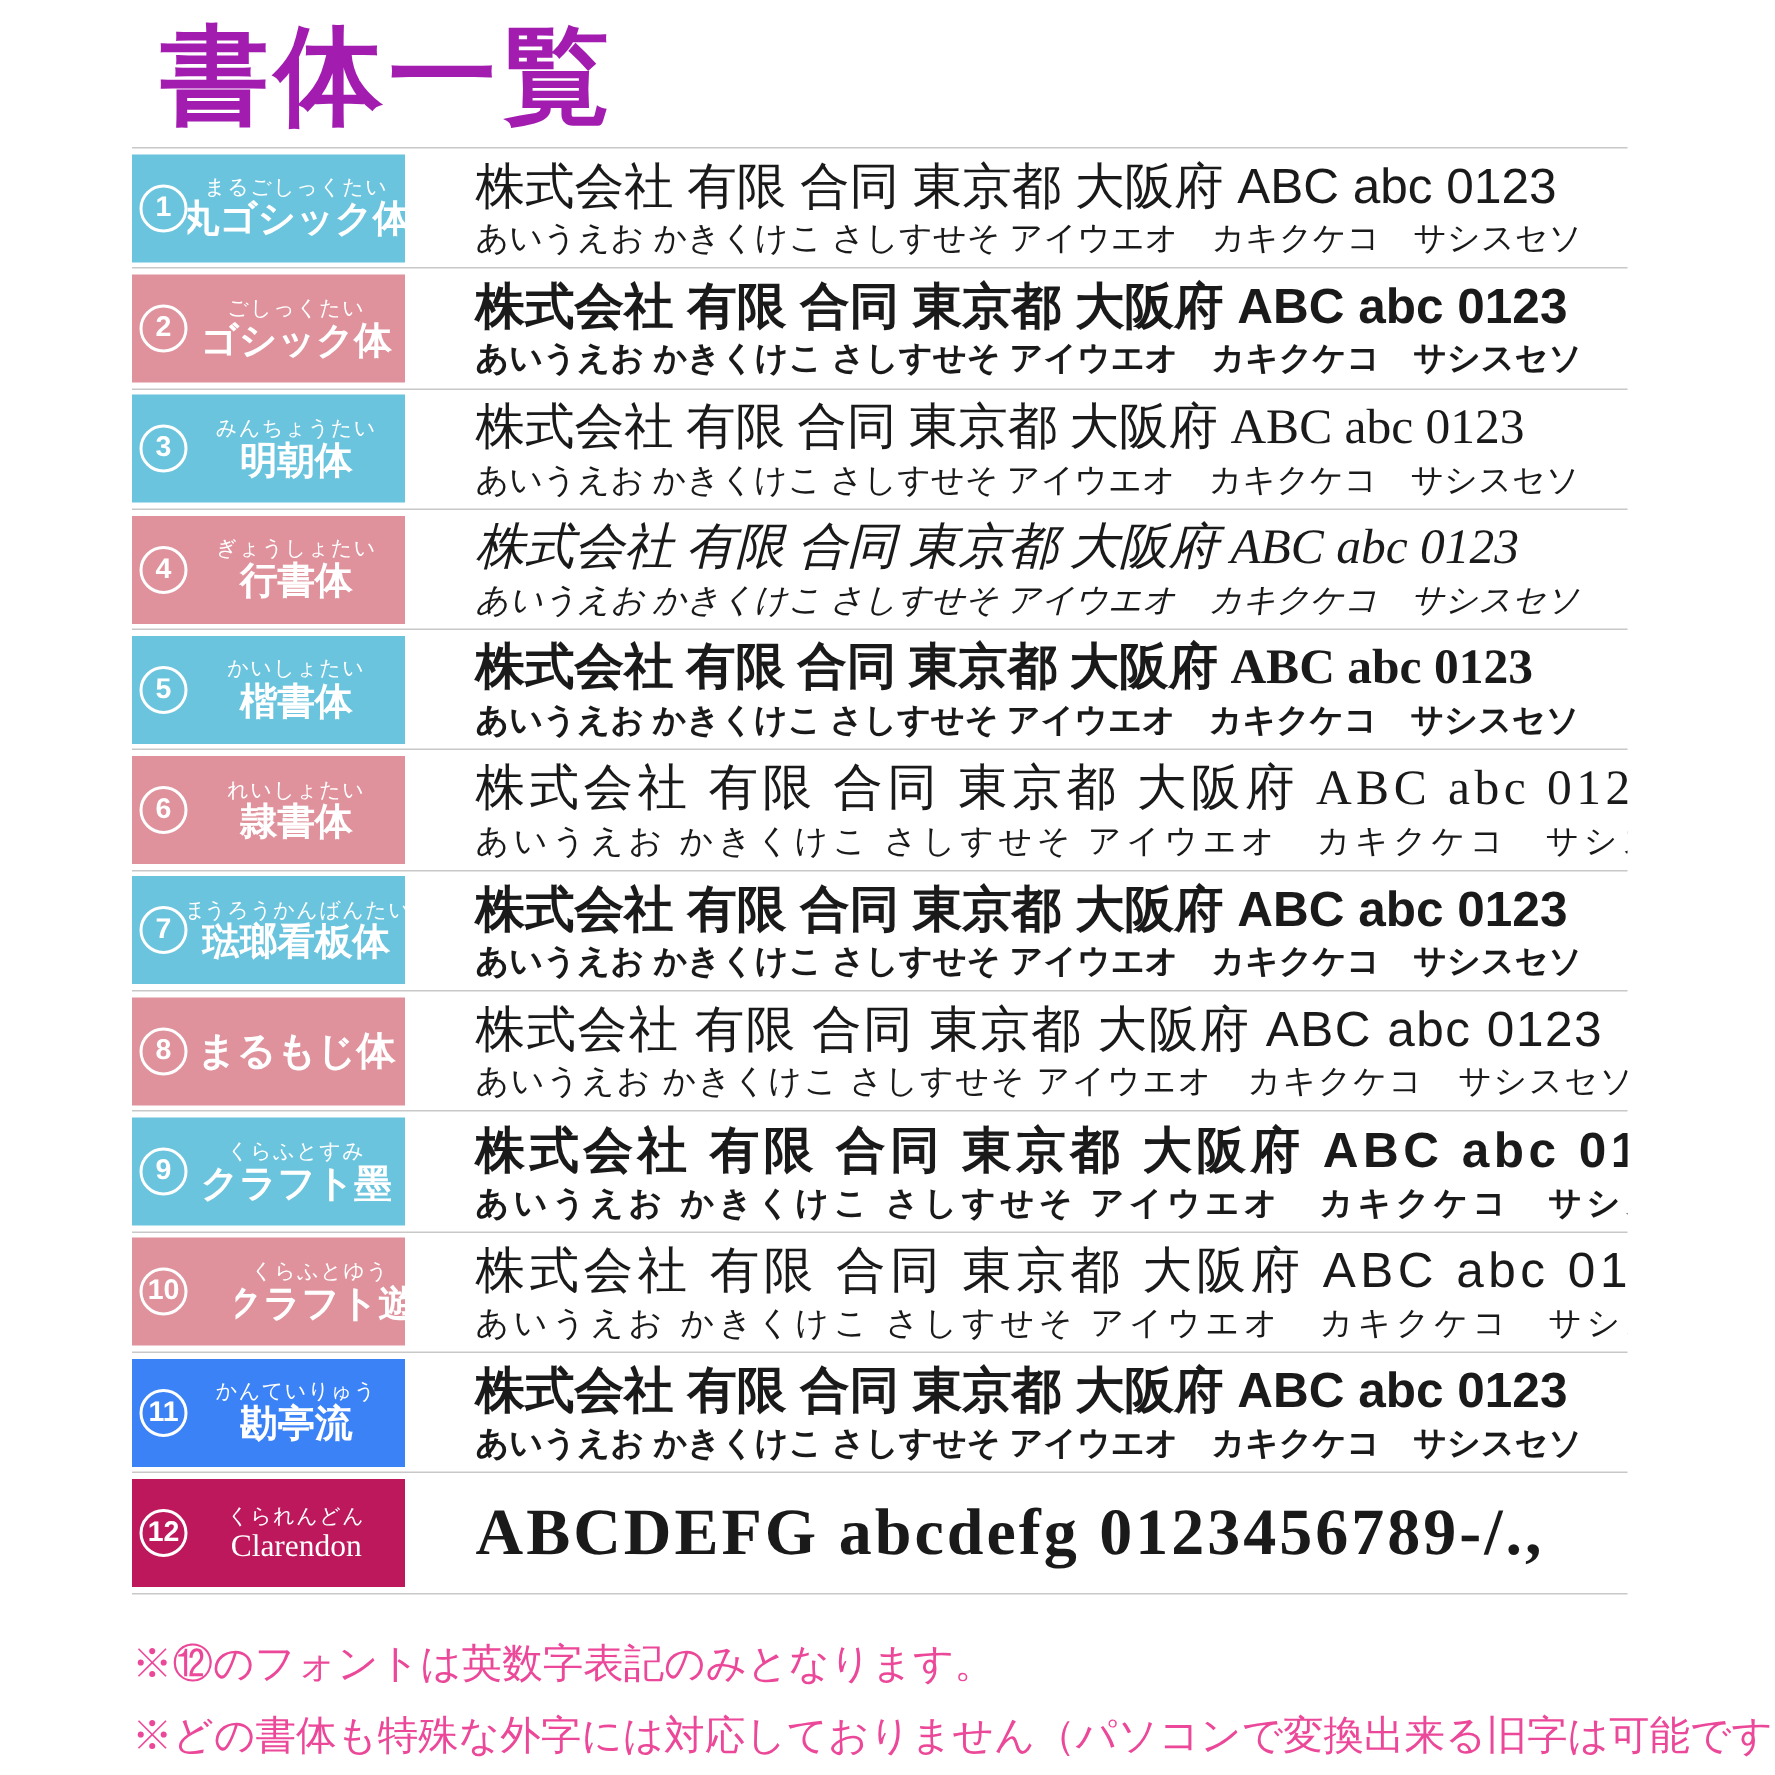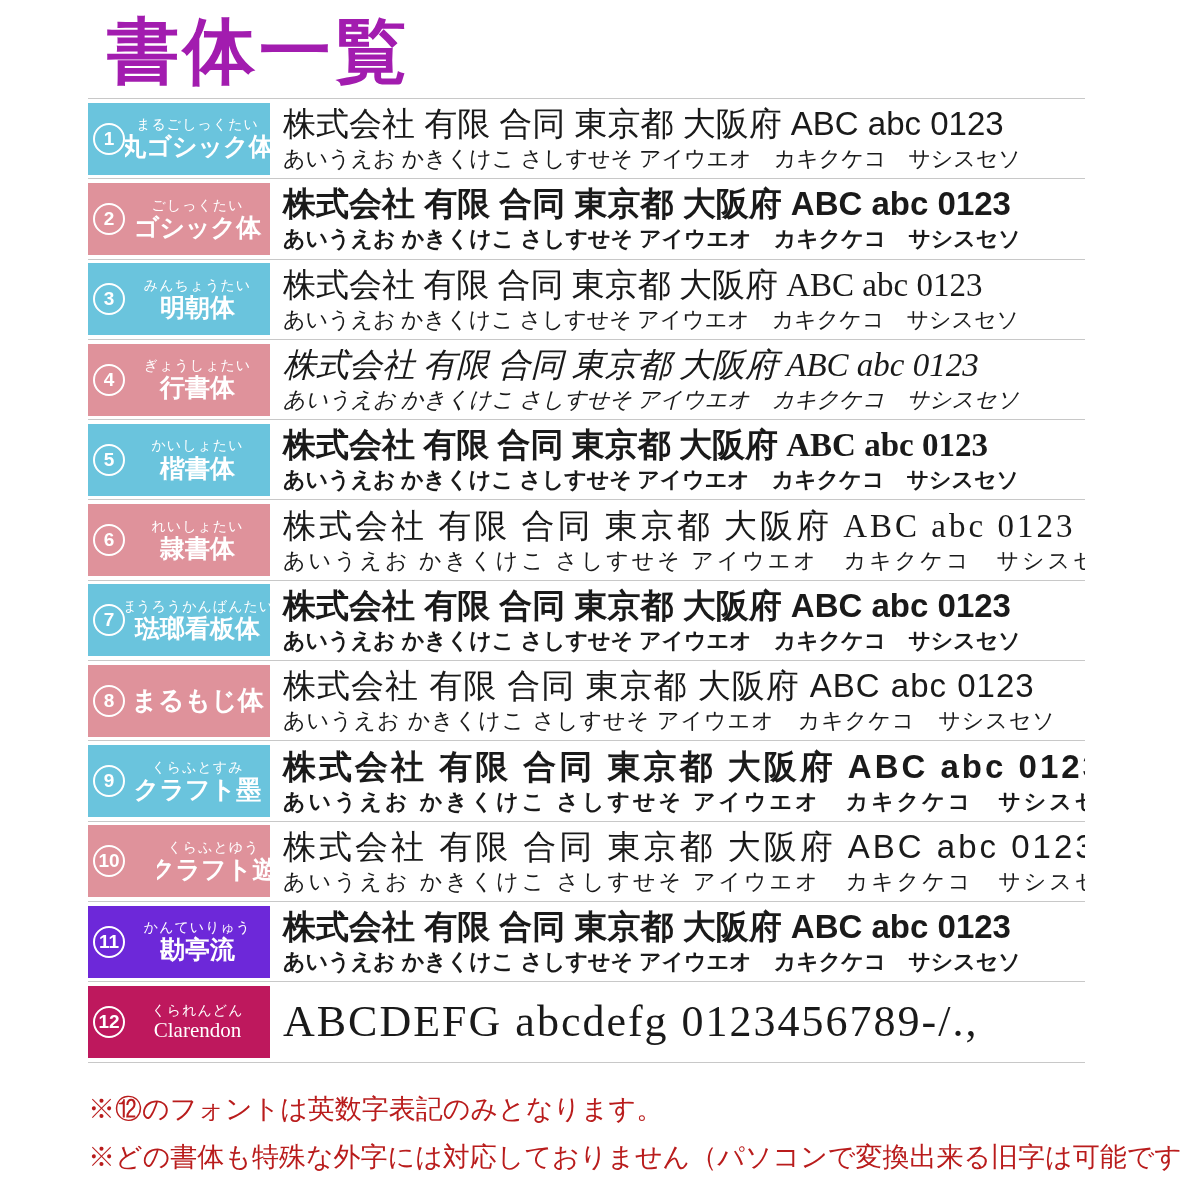--- a/index.html
+++ b/index.html
@@ -58,44 +58,45 @@
     overflow:hidden;
   }
   .furigana{font-size:14px;letter-spacing:1px;white-space:nowrap;}
   .fontname{font-size:25px;font-weight:bold;white-space:nowrap;}
   .no-furigana .fontname{font-size:26px;text-align:right;}
 
   .sample{
     flex:1;
     padding-left:13px;
     overflow:hidden;
+    margin-left:34px;
   }
   .l1{font-size:33px;line-height:40px;white-space:nowrap;}
   .l2{font-size:22px;line-height:29px;white-space:nowrap;}
 
   
   .style-marugothic .sample{font-family:"Liberation Sans",sans-serif;font-weight:500;}
   .style-gothic     .sample{font-family:"Liberation Sans",sans-serif;font-weight:600;}
   .style-mincho     .sample{font-family:"Liberation Serif",serif;font-weight:400;}
   .style-gyosho     .sample{font-family:"Liberation Serif",serif;font-style:italic;}
   .style-kaisho     .sample{font-family:"Liberation Serif",serif;font-weight:700;}
   .style-reisho     .sample{font-family:"Liberation Serif",serif;letter-spacing:3px;}
   .style-horo       .sample{font-family:"Liberation Sans",sans-serif;font-weight:700;}
   .style-marumoji   .sample{font-family:"Liberation Sans",sans-serif;letter-spacing:1px;}
   .style-craftsumi  .sample{font-family:"Liberation Sans",sans-serif;font-weight:700;letter-spacing:3px;}
   .style-craftyu    .sample{font-family:"Liberation Sans",sans-serif;letter-spacing:3px;}
   .style-kantei     .sample{font-family:"Liberation Sans",sans-serif;font-weight:700;}
-  .style-clarendon  .sample{font-family:"Liberation Serif",serif;font-weight:400;}
+  .style-clarendon  .sample{font-family:"Liberation Serif",serif;font-weight:700;}
   .style-clarendon  .l1{font-size:44px;line-height:72px;letter-spacing:2px;}
   .style-clarendon  .fontname{font-family:"Liberation Serif",serif;font-weight:400;font-size:21px;}
 
   .notes{
     margin:22px 0 0 88px;
     font-family:"Liberation Serif",serif;
-    color:#b91c1c;
+    color:#ec4899;
   }
   .note{
     font-size:27px;
     line-height:48px;
     white-space:nowrap;
   }
 </style>
 </head>
 <body>
 
@@ -236,21 +237,21 @@
         <span class="fontname">クラフト遊</span>
       </span>
     </div>
     <div class="sample">
       <div class="l1">株式会社 有限 合同 東京都 大阪府 ABC abc 0123</div>
       <div class="l2">あいうえお かきくけこ さしすせそ アイウエオ　カキクケコ　サシスセソ</div>
     </div>
   </div>
 
   <div class="row style-kantei">
-    <div class="label-box" style="background: #6d28d9;">
+    <div class="label-box" style="background: #3b82f6;">
       <span class="circle">11</span>
       <span class="names">
         <span class="furigana">かんていりゅう</span>
         <span class="fontname">勘亭流</span>
       </span>
     </div>
     <div class="sample">
       <div class="l1">株式会社 有限 合同 東京都 大阪府 ABC abc 0123</div>
       <div class="l2">あいうえお かきくけこ さしすせそ アイウエオ　カキクケコ　サシスセソ</div>
     </div>

